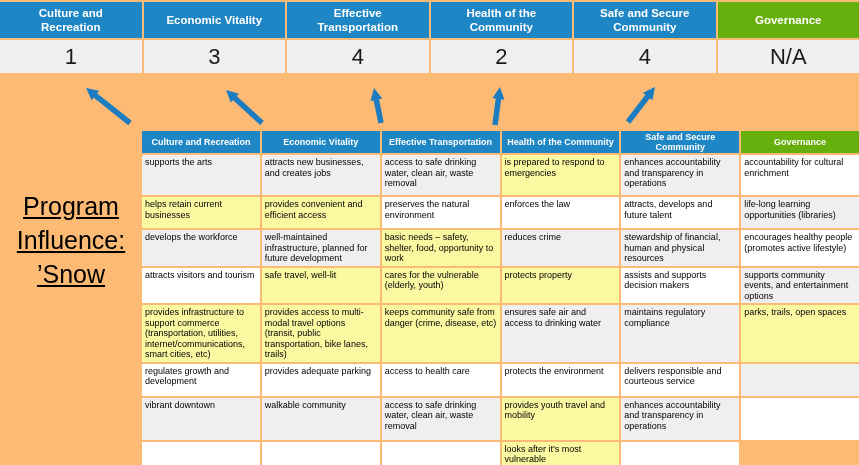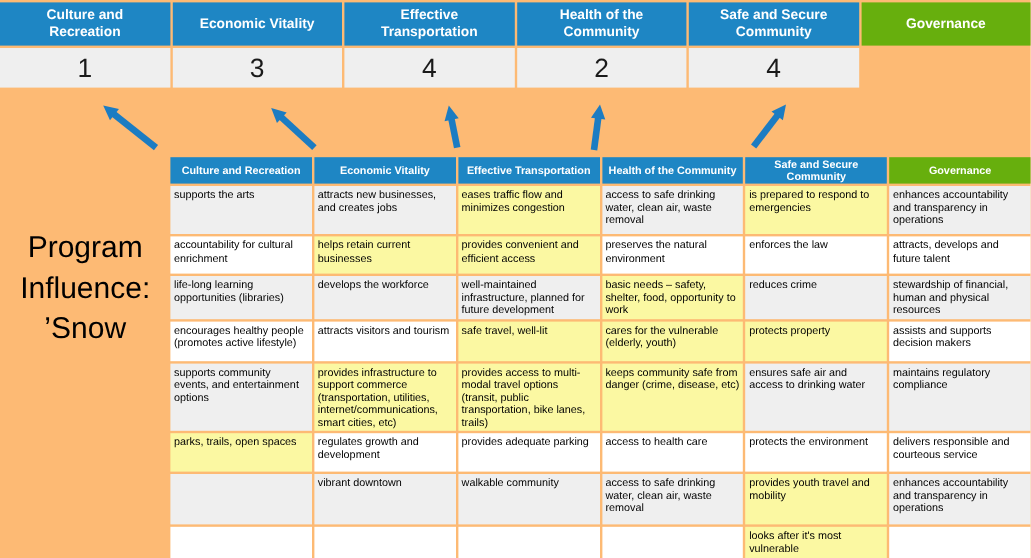--- a/index.html
+++ b/index.html
@@ -17,21 +17,21 @@
   .scores{position:absolute;left:0;top:40px;width:859px;height:33px;
           display:grid;grid-template-columns:repeat(6,1fr);gap:2px;}
   .score-cell{background:#EFEFEF;display:flex;align-items:center;justify-content:center;
               font-size:22px;color:#1a1a1a;}
 
   
   svg.arrows{position:absolute;left:0;top:0;width:859px;height:465px;pointer-events:none;}
 
   
   .program-title{position:absolute;left:0;top:189px;width:142px;text-align:center;
-                 font-size:25px;line-height:34px;color:#000;}
+                 font-size:25px;line-height:34px;color:#000;text-decoration:underline;}
 
   
   .matrix{position:absolute;left:142px;top:131px;width:717px;
           display:grid;grid-template-columns:repeat(6,1fr);gap:2px;
           grid-template-rows:22px minmax(40px,auto) minmax(31px,auto) minmax(31px,auto)
                              minmax(33px,auto) minmax(50px,auto) minmax(32px,auto)
                              minmax(42px,auto) minmax(31px,auto);}
   .mh{color:#fff;font-weight:bold;font-size:9px;line-height:10px;
       display:flex;align-items:center;justify-content:center;text-align:center;
       padding:0 2px;box-sizing:border-box;}
@@ -53,20 +53,21 @@
     <div class="banner-cell" style="background: rgb(30, 134, 196);">Safe and Secure Community</div>
     <div class="banner-cell" style="background: rgb(103, 175, 13);">Governance</div>
   </div>
 
   <div class="scores">
     <div class="score-cell">1</div>
     <div class="score-cell">3</div>
     <div class="score-cell">4</div>
     <div class="score-cell">2</div>
     <div class="score-cell">4</div>
+    <div class="score-cell">N/A</div>
   </div>
 
   <svg class="arrows" viewBox="0 0 859 465">
       <g>
         <line x1="130" y1="123" x2="91.47820737922954" y2="92.35766496075077" stroke="#1C7CC2" stroke-width="5.5"></line>
         <polygon points="86,88 99.12635404503702,90.77467646480457 91.65607125517856,100.16588911491235" fill="#1C7CC2"></polygon>
       </g>
       <g>
         <line x1="262" y1="123" x2="231.16007898140518" y2="94.73007239962142" stroke="#1C7CC2" stroke-width="5.5"></line>
         <polygon points="226,90 238.900197453513,93.6857707010037 230.7915019113048,102.5316203834126" fill="#1C7CC2"></polygon>
@@ -93,21 +94,20 @@
 
   <div class="matrix" id="matrix">
     <div class="mh" style="background: rgb(30, 134, 196);">Culture and Recreation</div>
     <div class="mh" style="background: rgb(30, 134, 196);">Economic Vitality</div>
     <div class="mh" style="background: rgb(30, 134, 196);">Effective Transportation</div>
     <div class="mh" style="background: rgb(30, 134, 196);">Health of the Community</div>
     <div class="mh" style="background: rgb(30, 134, 196);">Safe and Secure Community</div>
     <div class="mh" style="background: rgb(103, 175, 13);">Governance</div>
   <div class="mc bg-gray">supports the arts</div>
       <div class="mc bg-gray">attracts new businesses, and creates jobs</div>
-      <div class="mc bg-yellow">eases traffic flow and minimizes congestion</div>
       <div class="mc bg-gray">access to safe drinking water, clean air, waste removal</div>
       <div class="mc bg-yellow">is prepared to respond to emergencies</div>
       <div class="mc bg-gray">enhances accountability and transparency in operations</div>
       <div class="mc bg-white">accountability for cultural enrichment</div>
       <div class="mc bg-yellow">helps retain current businesses</div>
       <div class="mc bg-yellow">provides convenient and efficient access</div>
       <div class="mc bg-white">preserves the natural environment</div>
       <div class="mc bg-white">enforces the law</div>
       <div class="mc bg-white">attracts, develops and future talent</div>
       <div class="mc bg-gray">life-long learning opportunities (libraries)</div>

